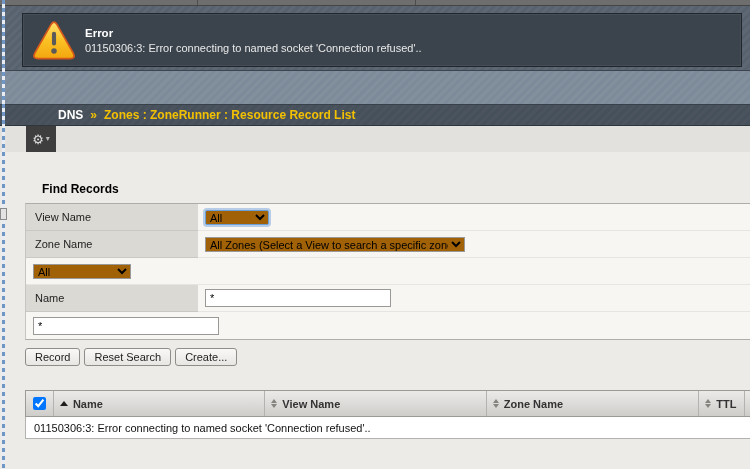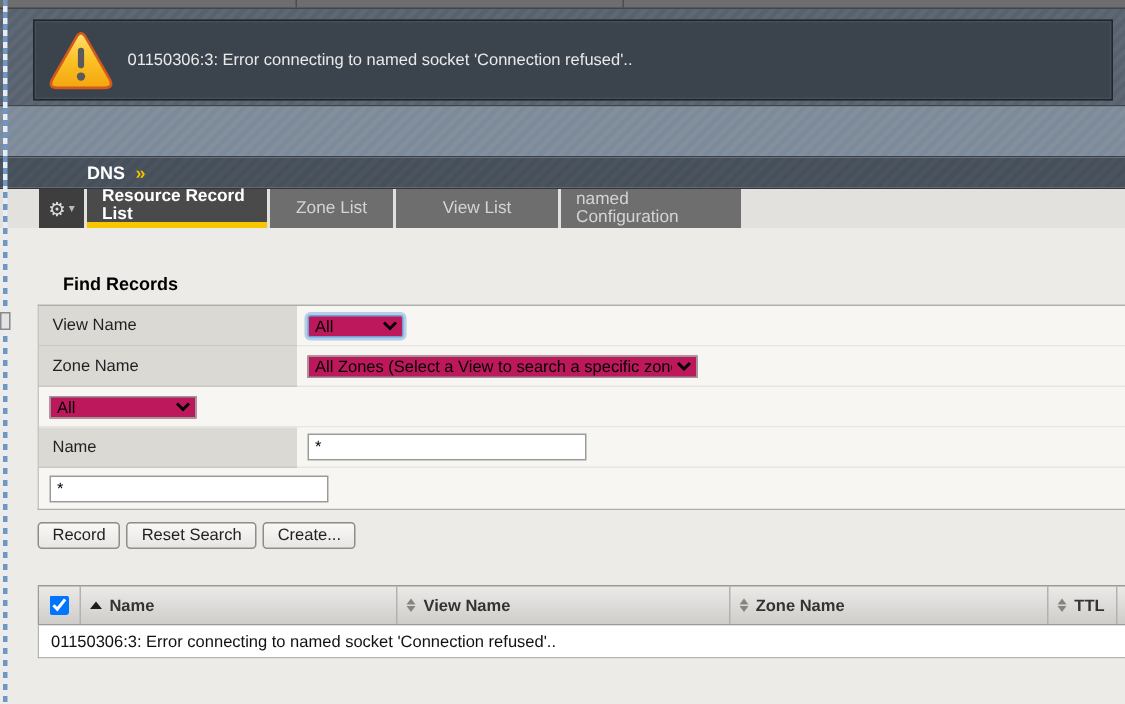--- a/index.html
+++ b/index.html
@@ -61,21 +61,21 @@
     border-top:1px solid #aeadaa; border-left:1px solid #c6c5c1; border-bottom:1px solid #aeadaa;
     background:#f7f6f3; }
   .form-row { display:flex; height:27px; }
   .form-label { width:172px; background:#dbd9d4; border-bottom:1px solid #c9c8c3;
     padding-left:9px; display:flex; align-items:center; color:#222; }
   .form-value { flex:1; background:#f7f6f3; border-bottom:1px solid #e7e5e1;
     padding-left:7px; display:flex; align-items:center; }
   .form-row:last-child .form-label, .form-row:last-child .form-value { border-bottom:none; }
 
   select { font-family:"Liberation Sans", sans-serif; font-size:11px; height:15px;
-    border:1px solid #999; background:#be185d; color:#000; }
+    border:1px solid #999; background:#a16207; color:#000; }
   select.sel-view { width:64px; border:1px solid #6b9fd8; border-radius:2px;
     box-shadow:0 0 0 2px rgba(130,170,220,.55); }
   select.sel-zone { width:260px; }
   select.sel-type { width:98px; }
   input[type=text] { font-family:"Liberation Sans", sans-serif; font-size:11px;
     width:186px; height:18px; border:1px solid #9a9996; background:#fff; padding:1px 4px; color:#000; }
 
   .btn-row { position:absolute; left:25px; top:348px; display:flex; gap:4px; }
   .btn { font-family:"Liberation Sans", sans-serif; font-size:11px; color:#222;
     background:linear-gradient(#f9f8f7,#e7e6e3); border:1px solid #8e8d8a; border-radius:3px;
@@ -128,41 +128,37 @@
           <stop offset="0.5" stop-color="#fbc125"></stop>
           <stop offset="1" stop-color="#f2a70e"></stop>
         </linearGradient>
       </defs>
       <path d="M28 6 Q32 0 36 6 L60 48 Q64 56 55 56 L9 56 Q0 56 4 48 Z" fill="url(#wg)" stroke="#d4581c" stroke-width="2.5" stroke-linejoin="round"></path>
       <rect x="29" y="17" width="6" height="20" rx="3" fill="#5a5a5a"></rect>
       <circle cx="32" cy="45" r="4" fill="#5a5a5a"></circle>
     </svg>
   </div>
   <div class="error-texts">
+    <div class="error-title">Error</div>
     <div class="error-msg">01150306:3: Error connecting to named socket 'Connection refused'..</div>
   </div>
 </div>
 
 <div class="light-band"></div>
 
 <div class="crumb-bar">
   <span class="crumb-module">DNS</span>
   <span class="crumb-sep">»</span>
+  <span class="crumb-path">Zones : ZoneRunner : Resource Record List</span>
 </div>
 
 <div class="tab-row">
   <div class="gear-box">
     <span class="gear-glyph">⚙</span>
     <span class="gear-caret">▾</span>
-  </div>
-  <div class="tabs-strip">
-    <div class="tab tab-rrl active">Resource Record List</div>
-    <div class="tab tab-zl">Zone List</div>
-    <div class="tab tab-vl">View List</div>
-    <div class="tab tab-nc">named Configuration</div>
   </div>
 </div>
 
 <div class="section-title">Find Records</div>
 
 <div class="form-table">
   <div class="form-row">
     <div class="form-label">View Name</div>
     <div class="form-value">
       <select class="sel-view">

